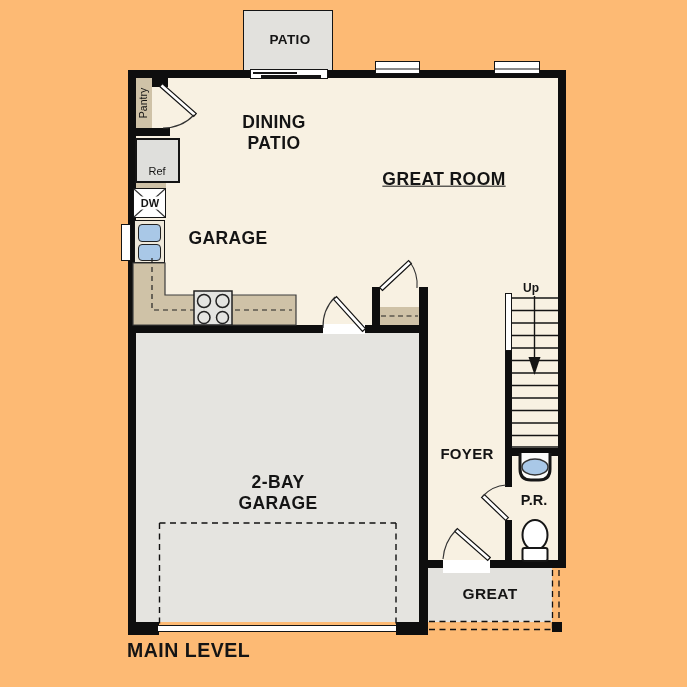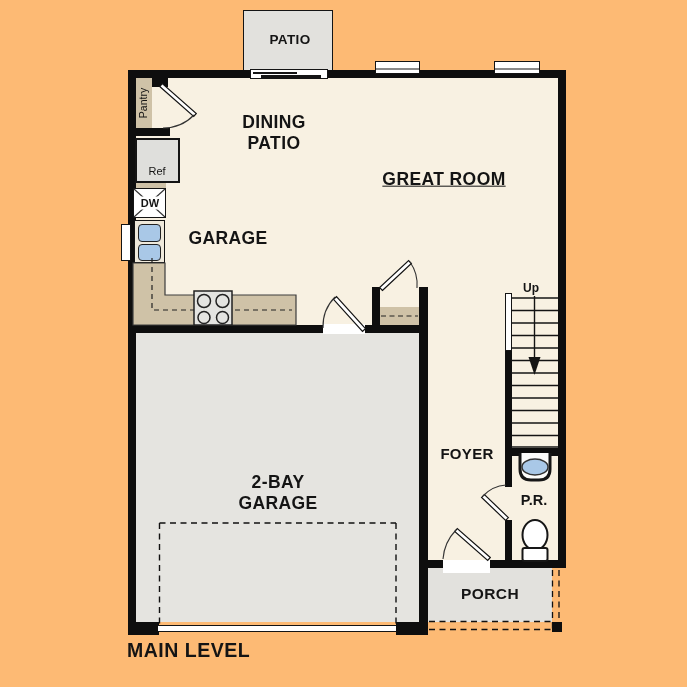--- a/index.html
+++ b/index.html
@@ -159,20 +159,20 @@
     </g>
   </svg>
 
   <div class="lbl z8" style="left:290px;top:40px;font-size:13.5px;letter-spacing:0.4px;">PATIO</div>
   <div class="lbl wrap z8" style="left:274px;top:133px;width:100px;font-size:17.5px;letter-spacing:0.4px;">DINING PATIO</div>
   <div class="lbl z8" style="left:444px;top:179px;font-size:17.5px;letter-spacing:0.4px;text-decoration:underline;">GREAT ROOM</div>
   <div class="lbl z8" style="left:228px;top:238px;font-size:17.5px;letter-spacing:0.4px;">GARAGE</div>
   <div class="lbl wrap z8" style="left:278px;top:481px;width:120px;font-size:17.5px;letter-spacing:0.4px;margin-top:12px;">2-BAY GARAGE</div>
   <div class="lbl z8" style="left:467px;top:454px;font-size:15px;letter-spacing:0.3px;">FOYER</div>
   <div class="lbl z8" style="left:534px;top:501px;font-size:14.5px;">P.R.</div>
-  <div class="lbl z8" style="left:490px;top:594px;font-size:15.5px;letter-spacing:0.4px;">PORCH</div>
+  <div class="lbl z8" style="left:490px;top:594px;font-size:15.5px;letter-spacing:0.4px;">GREAT</div>
   <div class="lbl z8" style="left:531px;top:288px;font-size:12px;font-weight:bold;">Up</div>
   <div class="lbl z8" style="left:143px;top:103px;font-size:10.5px;font-weight:normal;transform:translate(-50%,-50%) rotate(-90deg);">Pantry</div>
   <div class="lbl z8" style="left:157px;top:159px;font-size:11px;font-weight:normal;margin-top:12px;">Ref</div>
   <div class="lbl z8" style="left:150px;top:203px;font-size:11px;font-weight:bold;background:#fff;padding:0 1px;">DW</div>
   <div class="lbl z8" style="left:127px;top:650px;font-size:19.5px;letter-spacing:0.5px;transform:translate(0,-50%);text-align:right;">MAIN LEVEL</div>
 
 </div>
 
 </body></html>

